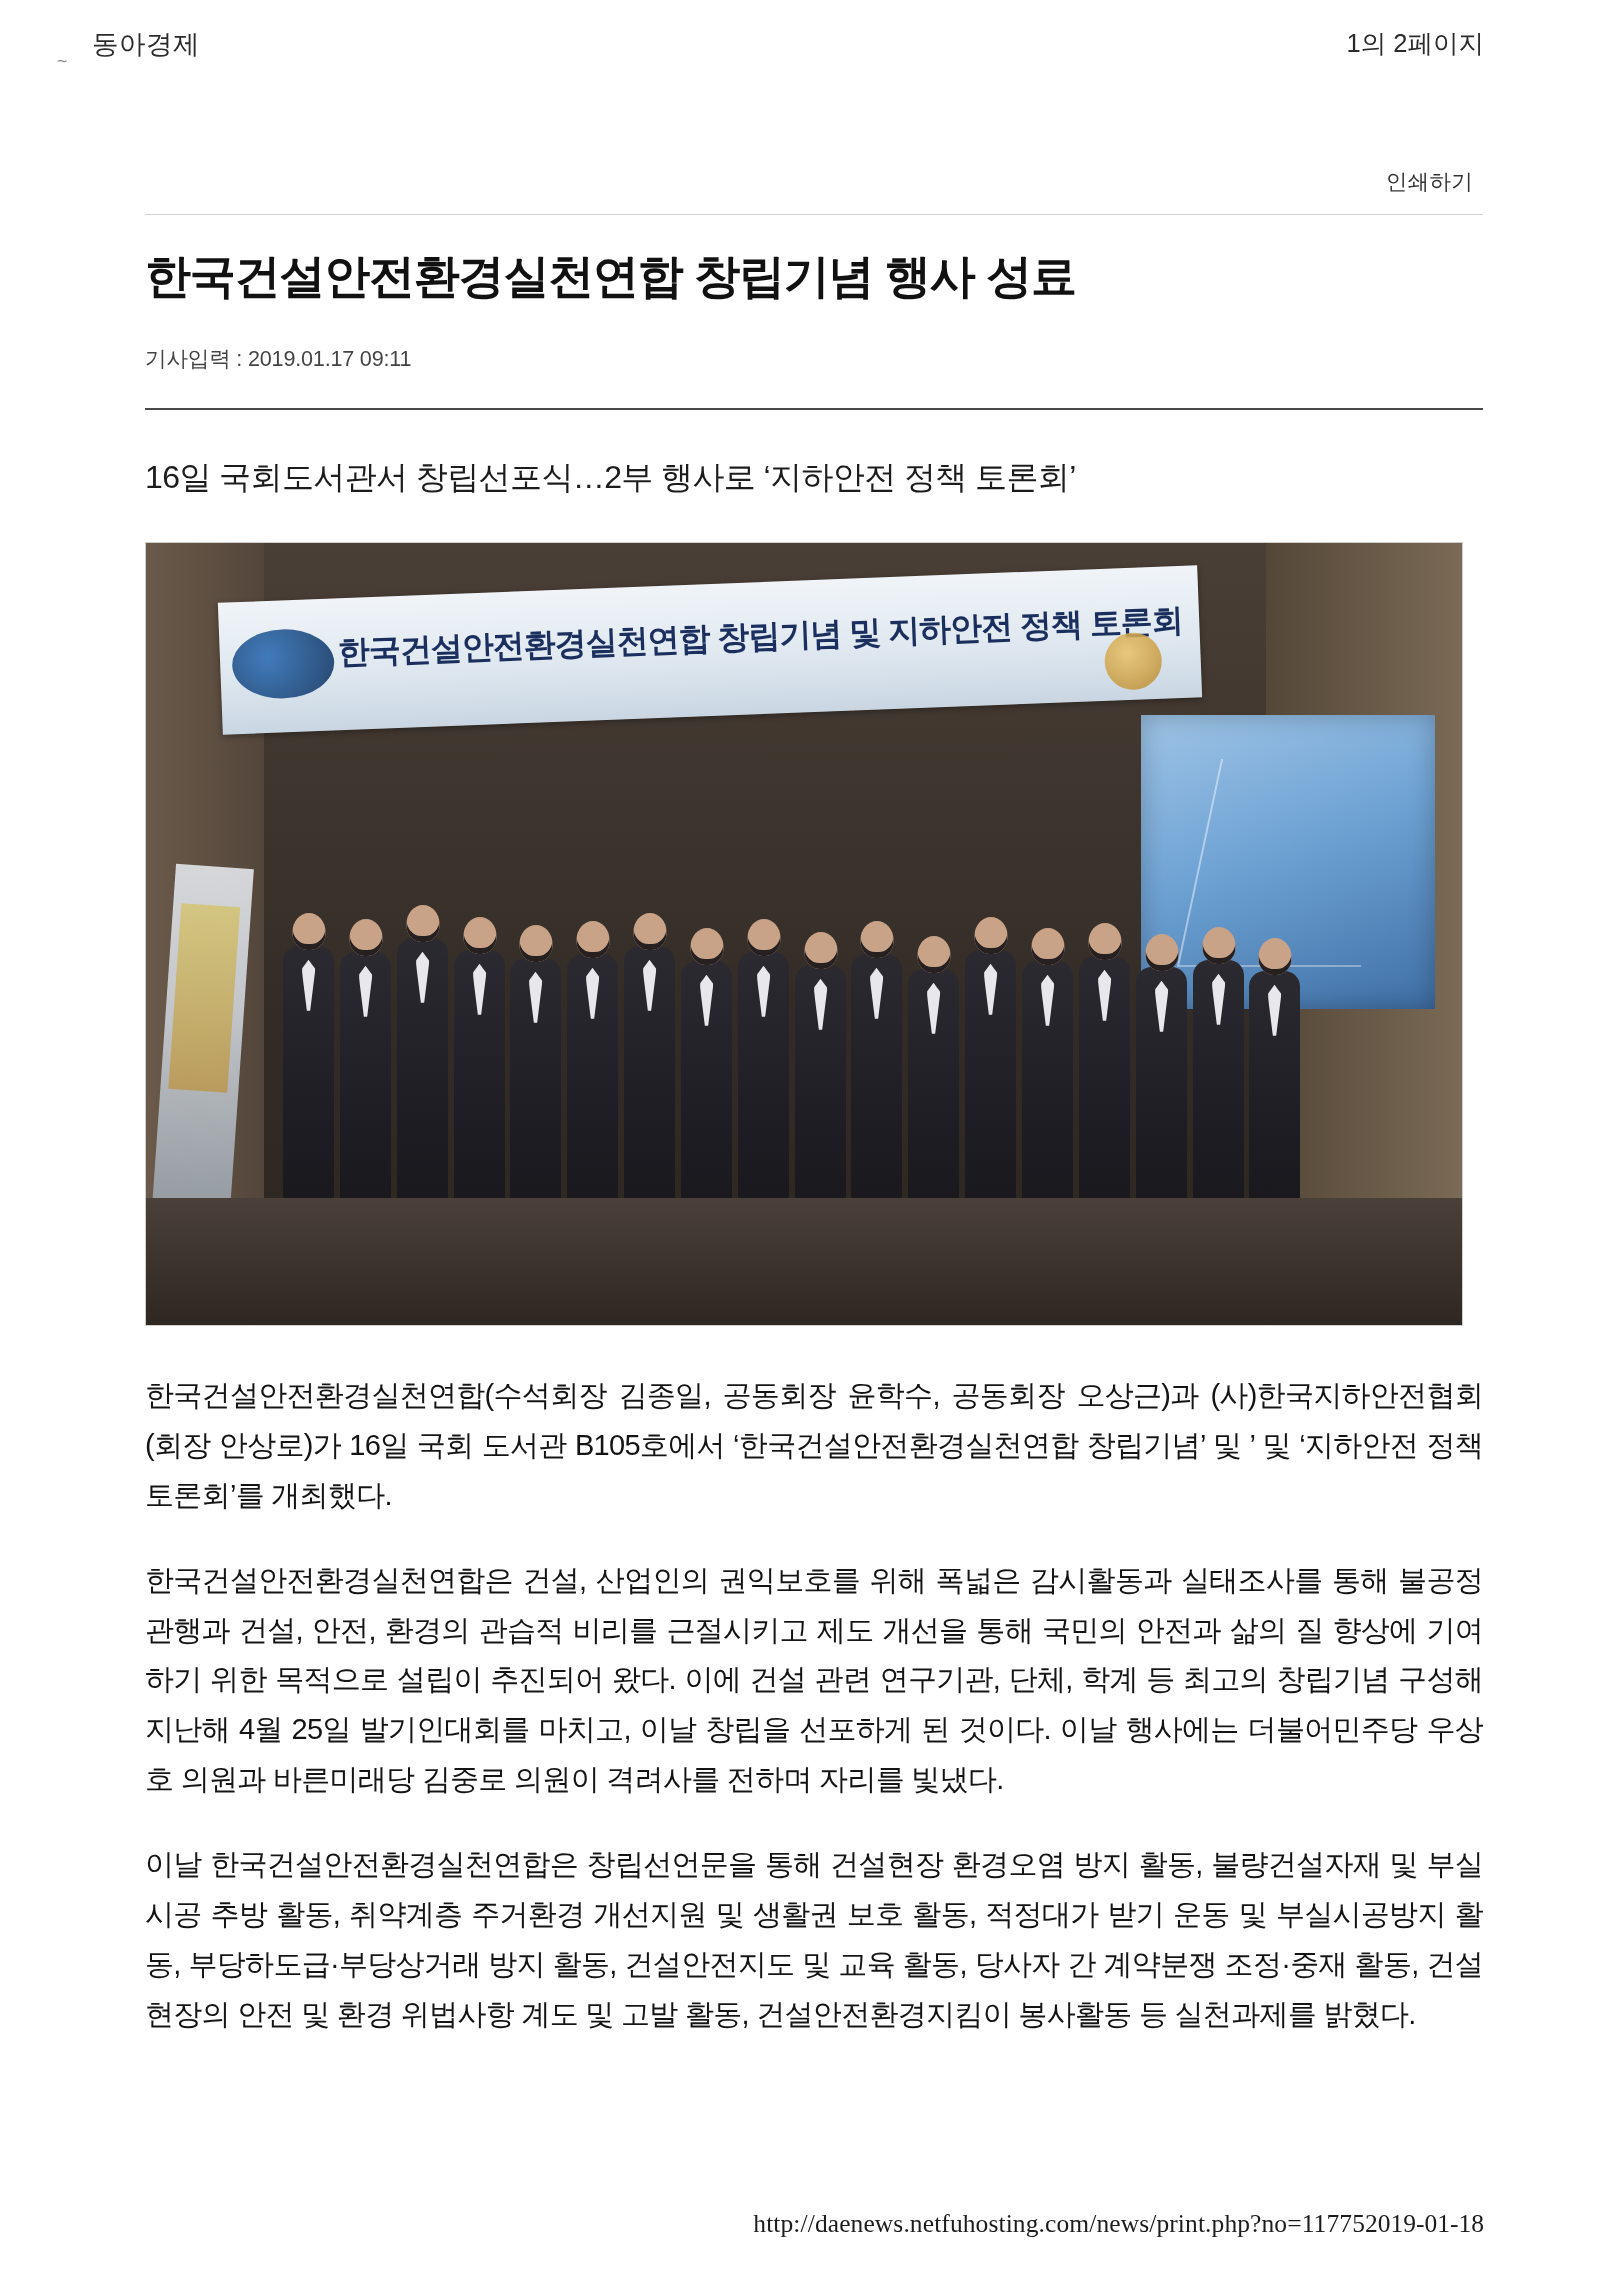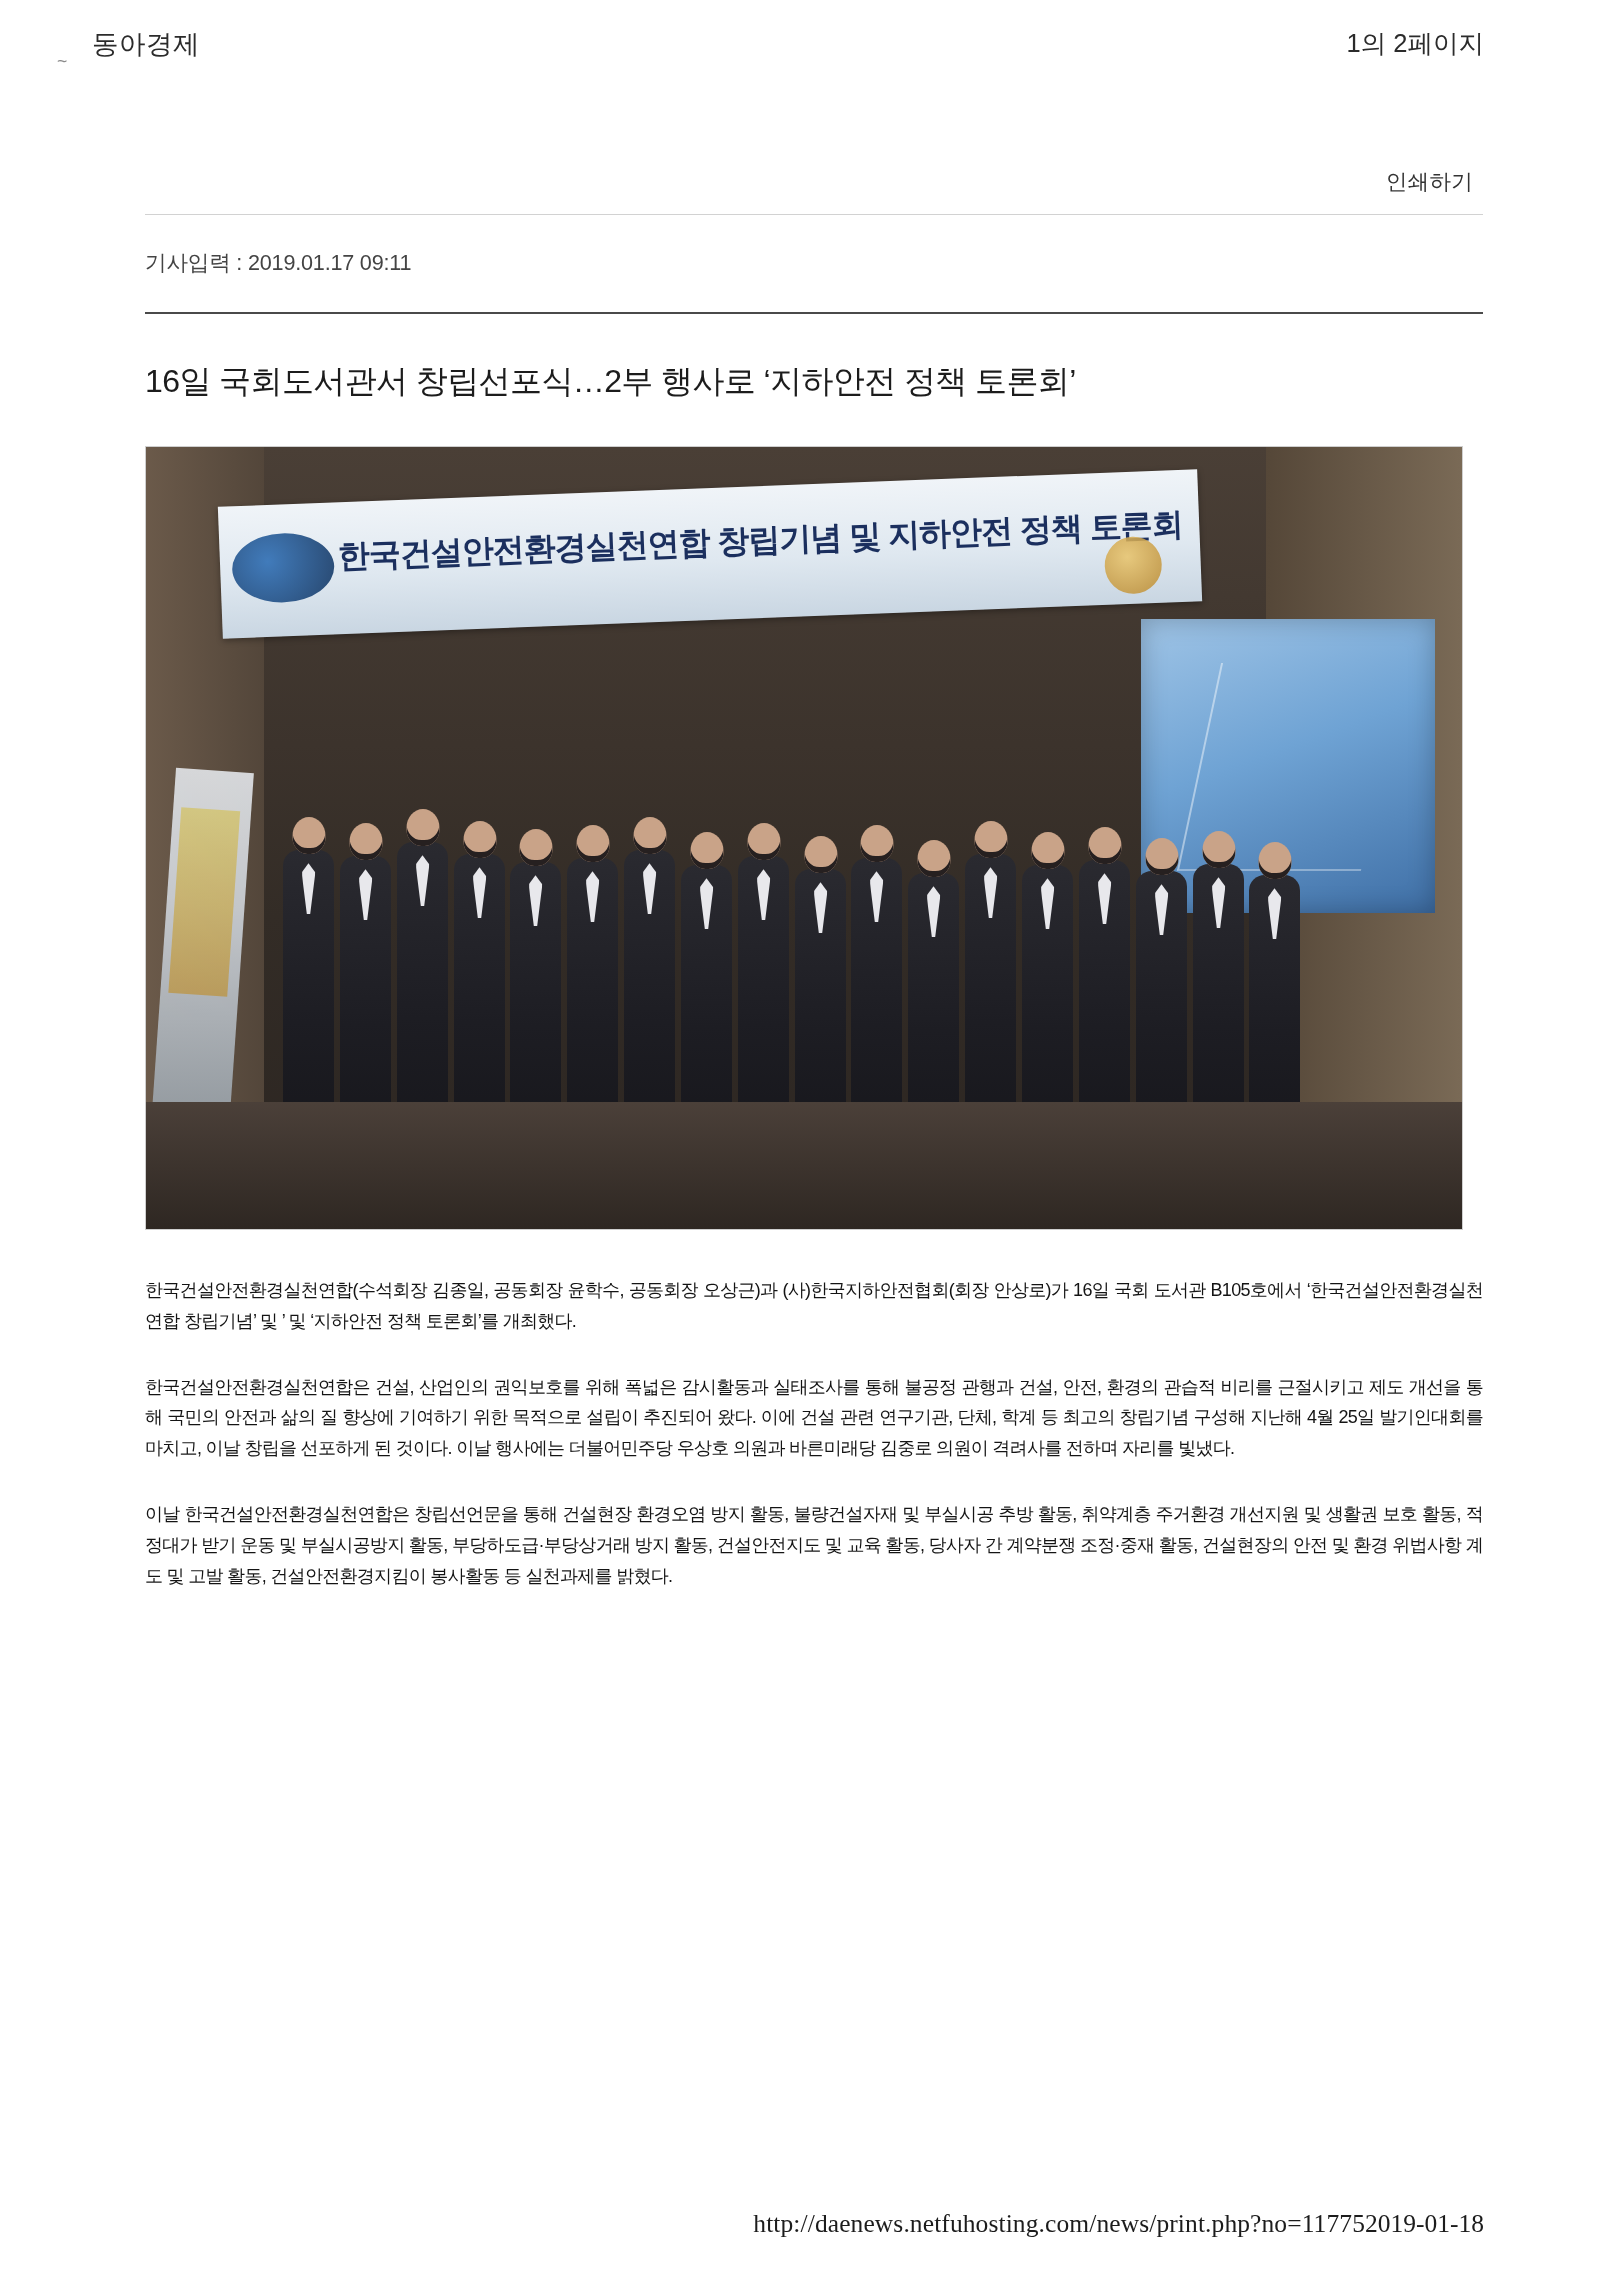--- a/index.html
+++ b/index.html
@@ -239,21 +239,21 @@
     left: 50%;
     transform: translateX(-50%);
     top: 13.7px;
     width: 13.7px; height: 51px;
     background: #e8e8ec;
     clip-path: polygon(50% 0, 100% 18%, 62% 100%, 38% 100%, 0 18%);
   }
 
   
   .body-para {
-    font-size: 18px;
+    font-size: 29px;
     line-height: 1.72;
     color: #141414;
     letter-spacing: -0.7px;
     margin: 0 0 35px 0;
     text-align: justify;
   }
 
   
   .footer {
     position: absolute;
@@ -284,20 +284,21 @@
   </div>
 
   <div class="article">
 
     <div class="print-row">
       <a class="print-link" href="#">인쇄하기</a>
     </div>
 
     <hr class="rule-thin">
 
+    <h1 class="headline">한국건설안전환경실천연합 창립기념 행사 성료</h1>
 
     <div class="byline">기사입력 : 2019.01.17 09:11</div>
 
     <hr class="rule-thick">
 
     <div class="subhead">16일 국회도서관서 창립선포식…2부 행사로 ‘지하안전 정책 토론회’</div>
 
     <div class="photo-wrap">
       <div class="photo">
         <div class="wall-left"></div>

